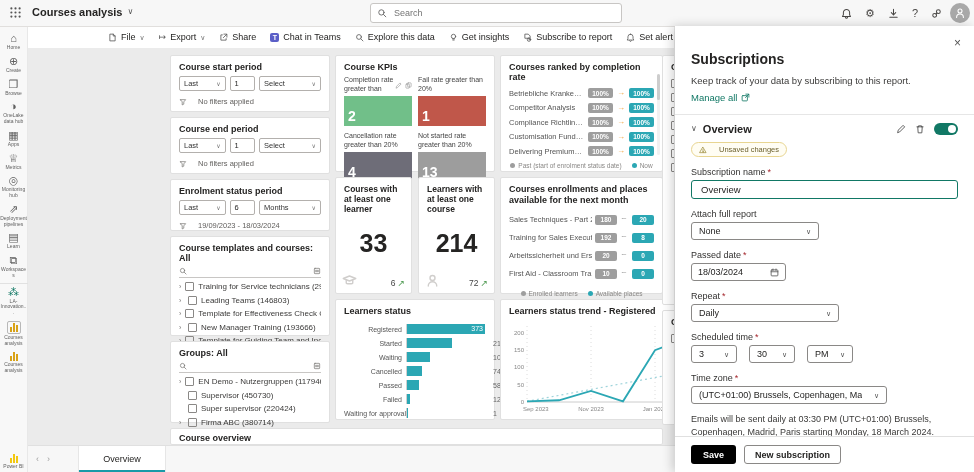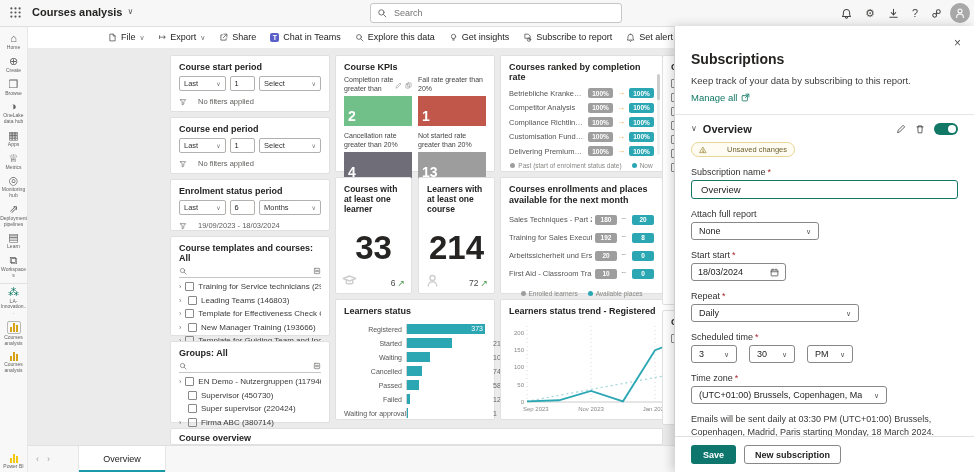--- a/index.html
+++ b/index.html
@@ -85,21 +85,21 @@
   .legend span{display:flex;align-items:center;gap:3px;}
   .dot{width:5px;height:5px;border-radius:50%;display:inline-block;}
   .erow{display:flex;align-items:center;gap:3px;height:18px;}
   .ename{flex:1;font-size:7.5px;color:#555;white-space:nowrap;overflow:hidden;}
   .conn{color:#9e9e9e;}
   .conn svg{width:9px;height:6px;}
   .vscroll{position:absolute;right:2px;top:18px;bottom:16px;width:3px;background:#f1f1f1;border-radius:2px;}
   .vscroll i{display:block;width:3px;height:26px;background:#cdcdcd;border-radius:2px;}
   
   .mini h4{font-size:8.5px;line-height:1.2;}
-  .bignum{text-align:center;font-size:33px;font-weight:bold;color:#252423;margin-top:14px;}
+  .bignum{text-align:center;font-size:25px;font-weight:bold;color:#252423;margin-top:14px;}
   .mini-foot{position:absolute;left:6px;right:6px;bottom:5px;display:flex;justify-content:space-between;align-items:flex-end;}
   .mini-foot .i{font-size:15px;color:#d0cecc;}
   .delta{font-size:8.5px;color:#444;display:flex;align-items:center;gap:2px;}
   .delta .i{font-size:9px;}
   
   .brow{display:flex;align-items:center;gap:4px;height:14px;}
   .blabel{width:58px;text-align:right;font-size:7px;color:#555;flex:none;white-space:nowrap;}
   .btrack{width:80px;height:9.5px;position:relative;flex:none;border-left:1px solid #d0d0d0;}
   .bfill{height:100%;position:relative;}
   .bval{font-size:7px;color:#666;margin-left:2px;}
@@ -122,21 +122,21 @@
   .p-link{margin-top:6px;font-size:9.5px;color:#117865;display:flex;align-items:center;gap:4px;cursor:pointer;}
   .p-link .i{font-size:9px;}
   .p-hr{border:none;border-top:1px solid #e6e6e6;margin:11px -16px 0;}
   .ov-row{margin-top:8px;display:flex;align-items:center;gap:6px;}
   .ov-row .exp{font-size:8px;color:#555;}
   .ov-name{font-size:11px;font-weight:bold;flex:1;}
   .ov-tools{display:flex;align-items:center;gap:9px;}
   .ov-tools .i{font-size:10px;color:#555;cursor:pointer;}
   .toggle{width:24px;height:12px;border-radius:7px;background:#117865;position:relative;cursor:pointer;}
   .toggle i{position:absolute;right:2px;top:2px;width:8px;height:8px;border-radius:50%;background:#fff;}
-  .badge{margin-top:7px;display:inline-flex;align-items:center;gap:20px;border:1px solid #e8d591;background:#fffdf3;
+  .badge{margin-top:7px;display:inline-flex;align-items:center;gap:12px;border:1px solid #e8d591;background:#fffdf3;
          border-radius:8px;padding:2px 7px;font-size:7.5px;color:#6b5f2c;}
   .badge .i{font-size:8px;color:#9b8a3a;}
   .f-label{margin-top:10px;font-size:9px;color:#323130;display:flex;gap:2px;}
   .star{color:#a4262c;}
   .t-input{margin-top:3px;height:19px;border:1.5px solid #117865;border-radius:3px;display:flex;align-items:center;
            padding:0 7px;box-sizing:border-box;}
   .t-input input{border:none;outline:none;width:100%;font-size:9.5px;font-family:inherit;color:#252423;}
   .p-sel{margin-top:3px;height:18px;border:1px solid #8a8886;border-radius:3px;display:flex;align-items:center;
          justify-content:space-between;padding:0 7px;font-size:9px;color:#252423;cursor:pointer;box-sizing:border-box;background:#fff;}
   .p-sel .i{font-size:7px;color:#555;}
@@ -147,21 +147,21 @@
             justify-content:space-between;padding:0 6px;font-size:9px;box-sizing:border-box;cursor:pointer;}
   .date-box .i{font-size:9px;color:#555;}
   .ph{color:#777;}
   .times{display:flex;gap:12px;}
   .times .p-sel{width:46px;}
   .summary{margin-top:9px;font-size:9px;color:#3b3a39;line-height:1.4;}
   .more{margin-top:8px;display:flex;align-items:center;gap:6px;font-size:9.5px;font-weight:bold;color:#252423;cursor:pointer;}
   .more .i{font-size:8px;font-weight:normal;color:#555;}
   .p-foot{position:absolute;left:0;right:0;bottom:0;height:35px;border-top:1px solid #e0e0e0;background:#fff;
           display:flex;align-items:center;gap:8px;padding:0 16px;}
-  .btn-save{background:#0f766e;color:#fff;border:none;border-radius:3px;height:19px;padding:0 12px;
+  .btn-save{background:#000000;color:#fff;border:none;border-radius:3px;height:19px;padding:0 12px;
             font-size:9px;font-weight:bold;font-family:inherit;cursor:pointer;}
   .btn-sec{background:#fff;color:#252423;border:1px solid #8a8886;border-radius:3px;height:19px;padding:0 10px;
            font-size:9px;font-weight:bold;font-family:inherit;cursor:pointer;}
   
   .trend-svg text{font-family:"Liberation Sans",sans-serif;}
 </style>
 </head>
 <body>
 
 <div id="app">
@@ -941,42 +941,42 @@
       </div>
     <div class="p-sel" style="width:128px;">
       <span>None</span>
         <span class="i">∨</span>
     </div>
 
 
     <div class="dates">
       <div>
         <div class="f-label">
-            <span>Start start</span>
+            <span>Passed date</span>
             <span class="star">*</span>
           </div>
         <div class="date-box">
           <span>18/03/2024</span>
             <span class="i">
               <svg viewBox="0 0 12 12">
                 <rect x="1.5" y="2.5" width="9" height="8" rx="1"></rect>
                 <line x1="1.5" y1="5" x2="10.5" y2="5"></line>
                 <line x1="4" y1="1.3" x2="4" y2="3.2"></line>
                 <line x1="8" y1="1.3" x2="8" y2="3.2"></line>
               </svg>
             </span>
         </div>
       </div>
     </div>
 
     <div class="f-label">
         <span>Repeat</span>
         <span class="star">*</span>
       </div>
-    <div class="p-sel" style="width:168px;">
+    <div class="p-sel" style="width:148px;">
       <span>Daily</span>
         <span class="i">∨</span>
     </div>
 
     <div class="f-label">
         <span>Scheduled time</span>
         <span class="star">*</span>
       </div>
     <div class="times">
       <div class="p-sel">

